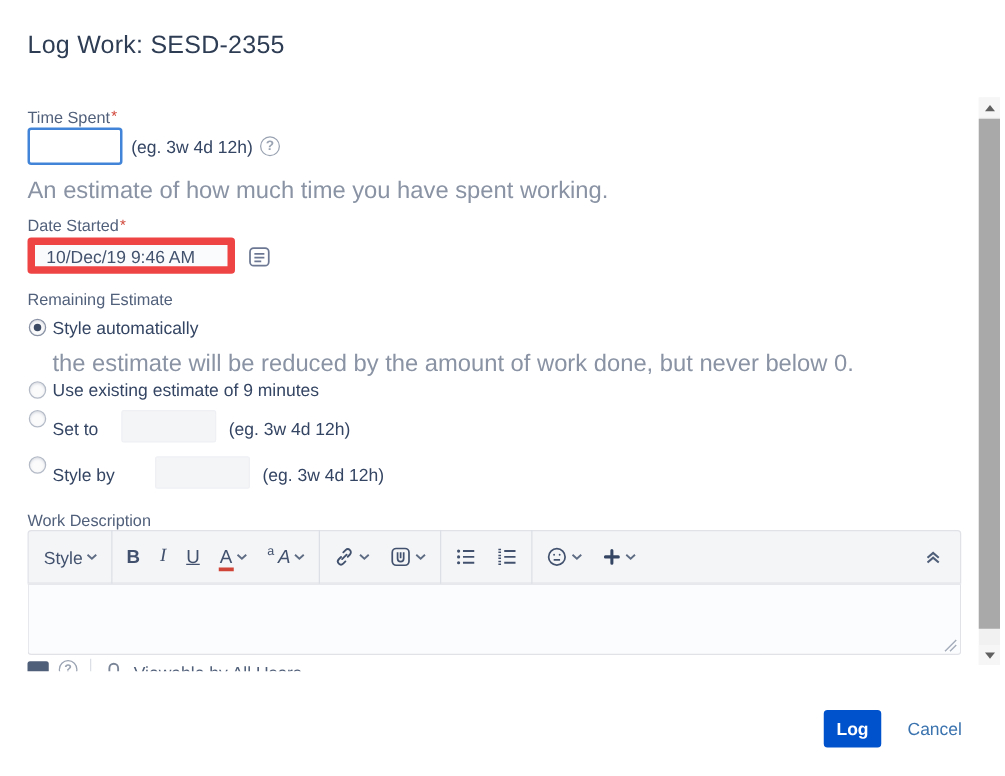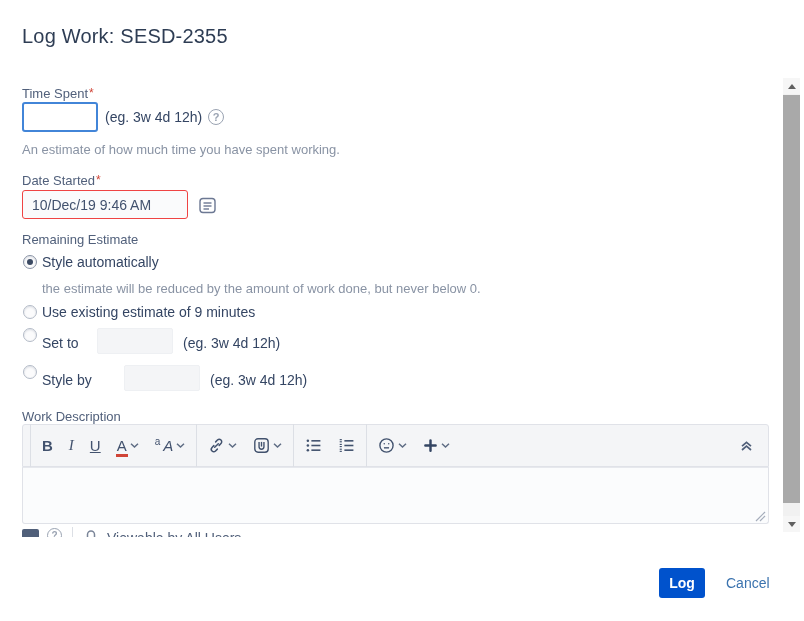--- a/index.html
+++ b/index.html
@@ -14,28 +14,28 @@
   .body-viewport { position:absolute; left:0; top:78px; width:783px; height:459px;
     overflow:hidden;padding-left:26px; }
 
   .field-label { position:absolute; font-size:13px; color:#51607b; }
   .req { color:#d04437; font-size:12px; vertical-align:top; margin-left:1px; }
 
   .ts-input { position:absolute; left:22px; top:24px; width:76px; height:30px;
     border:2px solid #4285d8; border-radius:3px; background:#fff; outline:none;
     font-size:14px; color:#344563; padding:0 6px; font-family:"Liberation Sans",sans-serif; }
   .hint { position:absolute; font-size:14px; color:#344563; }
-  .desc { position:absolute; font-size:13px; color:#8993a4; }
+  .desc { position:absolute; font-size:19px; color:#8993a4; }
 
   .help-icon { position:absolute; left:208px; top:31px; width:16px; height:16px;
     border:1px solid #9aa3b2; border-radius:50%; color:#9aa3b2; font-size:11px;
     font-weight:bold; display:flex; align-items:center; justify-content:center; cursor:pointer; }
 
   .ds-input { position:absolute; left:22px; top:112px; width:166px; height:29px;
-    background:#fafbfc; border:1px solid #ef4444; border-radius:3px; font-size:14px;
+    background:#fafbfc; border:6px solid #ef4444; border-radius:3px; font-size:14px;
     color:#42526e; padding:0 9px; outline:none; font-family:"Liberation Sans",sans-serif; }
   .cal-btn { position:absolute; left:198px; top:117px; width:20px; height:20px;
     cursor:pointer; background:none; border:none; }
 
   
   .radio { position:absolute; width:14px; height:14px; border-radius:50%;
     border:1px solid #b4bbc7; background:#fbfbfc; cursor:pointer;
     box-shadow:inset 0 1px 2px rgba(120,130,150,.25); }
   .radio.checked { border-color:#8a93a5; }
   .radio.checked::after { content:""; position:absolute; left:3px; top:3px;
@@ -142,20 +142,26 @@
     <span class="hint" style="left:183px; top:257px;">(eg. 3w 4d 12h)</span>
 
     <span class="radio" style="left:23px; top:287px;"></span>
     <span class="radio-label" style="left:42px; top:294px;">Style by</span>
     <input class="mini-input" style="left: 124px; top: 287px;" type="text" value="">
     <span class="hint" style="left:210px; top:294px;">(eg. 3w 4d 12h)</span>
 
     <label class="field-label" style="left:22px; top:331px;">Work Description</label>
 
     <div class="toolbar">
+      <div class="tb-btn">
+        <span class="tb-style">Style</span>
+        <svg width="9" height="7" viewBox="0 0 9 7" fill="none" stroke="#5e6c84" stroke-width="1.5">
+            <path d="M1 1.8 L4.5 5 L8 1.8"></path>
+          </svg>
+      </div>
       <div class="tb-sep"></div>
       <div class="tb-btn">
         <span class="tb-letter" style="font-weight:bold;">B</span>
       </div>
       <div class="tb-btn">
         <span class="tb-letter" style="font-style:italic; font-family:'Liberation Serif',serif;">I</span>
       </div>
       <div class="tb-btn">
         <span class="tb-letter" style="text-decoration:underline;">U</span>
       </div>

